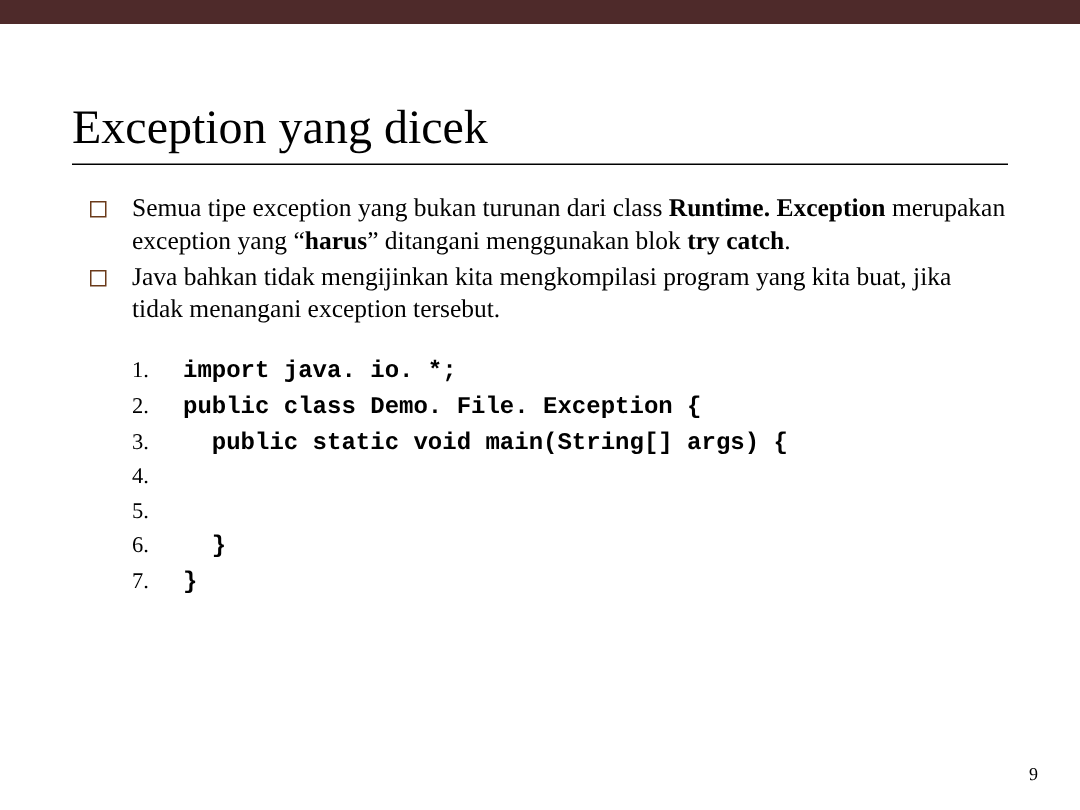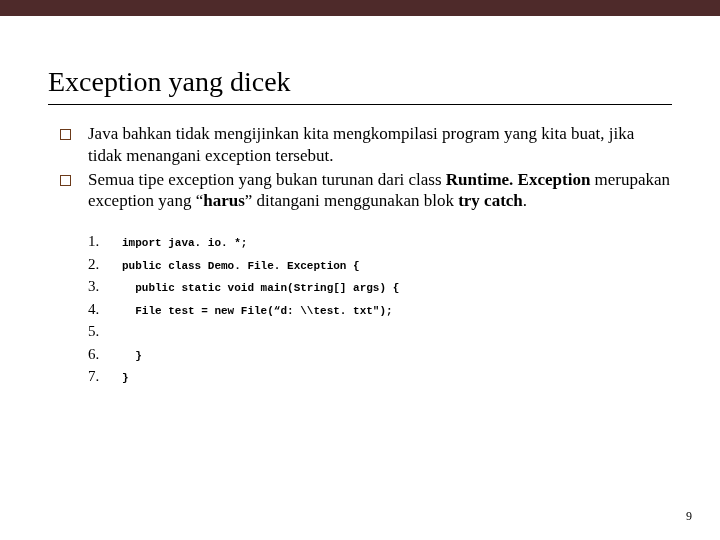--- a/index.html
+++ b/index.html
@@ -12,21 +12,21 @@
   }
   .topbar {
     background: #4e2a2a;
     height: 16px;
     width: 100%;
   }
   .slide {
     padding: 50px 48px 0 48px;
   }
   .title {
-    font-size: 28px;
+    font-size: 32px;
     font-weight: 400;
     margin-bottom: 6px;
   }
   .rule {
     border: none;
     border-top: 1.5px solid #000;
     margin-bottom: 18px;
   }
   .bullets {
     list-style: none;
@@ -63,21 +63,21 @@
   .code-block .num {
     font-family: "Times New Roman", Times, serif;
     width: 34px;
     text-align: left;
     font-size: 15px;
   }
   .code-block .code {
     font-family: "Courier New", Courier, monospace;
     font-weight: bold;
     white-space: pre;
-    font-size: 11px;
+    font-size: 16px;
   }
   .pagenum {
     position: absolute;
     bottom: 16px;
     right: 28px;
     font-size: 12px;
     font-family: "Times New Roman", Times, serif;
   }
 </style>
 </head>
@@ -85,43 +85,42 @@
 
 <div class="topbar"></div>
 
 <div class="slide">
 
   <h1 class="title">Exception yang dicek</h1>
   <hr class="rule">
 
   <ul class="bullets">
     <li>
-      <span>Java bahkan tidak mengijinkan kita mengkompilasi program yang kita buat, jika tidak menangani exception tersebut.</span>
+      <span>Semua tipe exception yang bukan turunan dari class </span><b>Runtime. Exception</b><span> merupakan exception yang “</span><b>harus</b><span>” ditangani menggunakan blok </span><b>try catch</b><span>.</span>
     </li>
     <li>
-      <span>Semua tipe exception yang bukan turunan dari class </span><b>Runtime. Exception</b><span> merupakan exception yang “</span><b>harus</b><span>” ditangani menggunakan blok </span><b>try catch</b><span>.</span>
+      <span>Java bahkan tidak mengijinkan kita mengkompilasi program yang kita buat, jika tidak menangani exception tersebut.</span>
     </li>
   </ul>
 
   <ol class="code-block">
     <li>
       <span class="num">1.</span>
       <span class="code">import java. io. *;</span>
     </li>
     <li>
       <span class="num">2.</span>
       <span class="code">public class Demo. File. Exception {</span>
     </li>
     <li>
       <span class="num">3.</span>
       <span class="code">  public static void main(String[] args) {</span>
     </li>
     <li>
       <span class="num">4.</span>
-      <span class="code">  File test = new File(“d: \\test. txt");</span>
     </li>
     <li>
       <span class="num">5.</span>
     </li>
     <li>
       <span class="num">6.</span>
       <span class="code">  }</span>
     </li>
     <li>
       <span class="num">7.</span>

